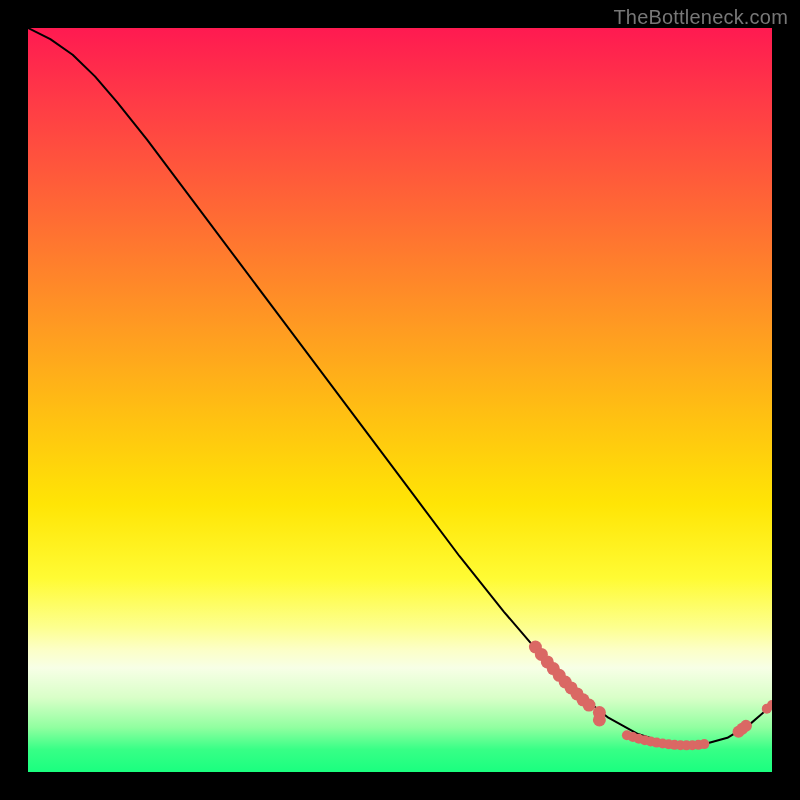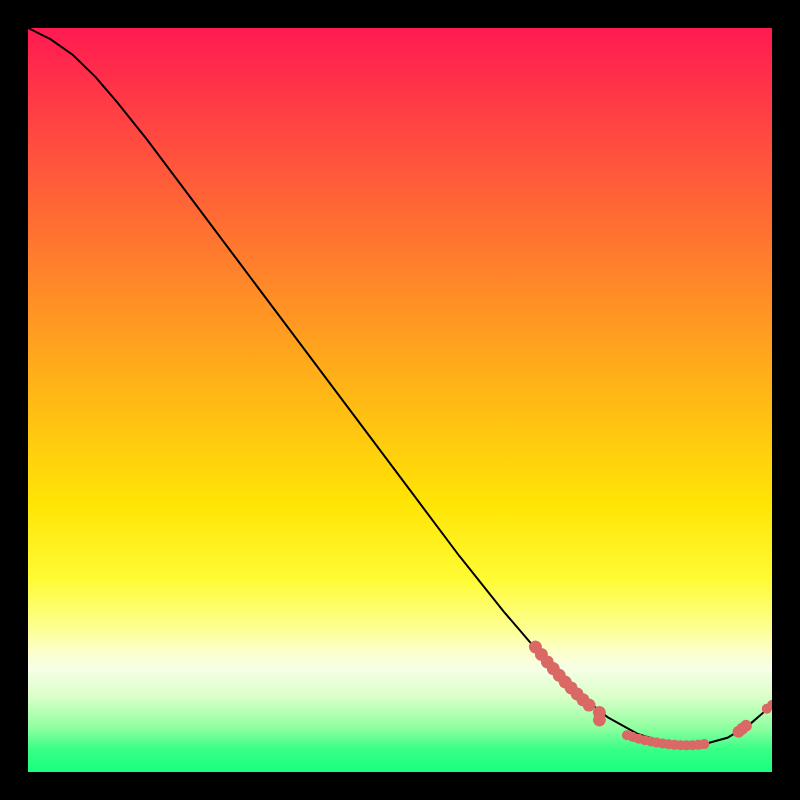--- a/index.html
+++ b/index.html
@@ -60,20 +60,21 @@
     position: absolute;
     inset: 0;
     width: 100%;
     height: 100%;
   }
 </style>
 </head>
 <body>
 
 <div class="stage">
+  <div class="watermark">TheBottleneck.com</div>
 
   <div class="plot">
     <div class="gradient"></div>
     <svg class="overlay" viewBox="0 0 744 744" preserveAspectRatio="none">
       <path id="curve-path" fill="none" stroke="#000" stroke-width="2" stroke-linejoin="round" d="M0.00 0.00 L22.32 11.16 L44.64 26.78 L66.96 48.36 L89.28 74.40 L119.04 111.60 L163.68 171.12 L208.32 230.64 L252.96 290.16 L297.60 349.68 L342.24 409.20 L386.88 468.72 L431.52 528.24 L476.16 584.04 L520.80 636.12 L550.56 665.88 L580.32 689.69 L610.08 706.06 L639.84 715.73 L669.60 717.96 L699.36 709.78 L721.68 696.38 L744.00 677.04"></path>
       <g id="markers">
           <circle cx="507.41" cy="619.01" r="6.5" fill="#da6864"></circle>
           <circle cx="513.36" cy="626.45" r="6.5" fill="#da6864"></circle>
           <circle cx="519.31" cy="633.89" r="6.5" fill="#da6864"></circle>
           <circle cx="525.26" cy="640.58" r="6.5" fill="#da6864"></circle>

